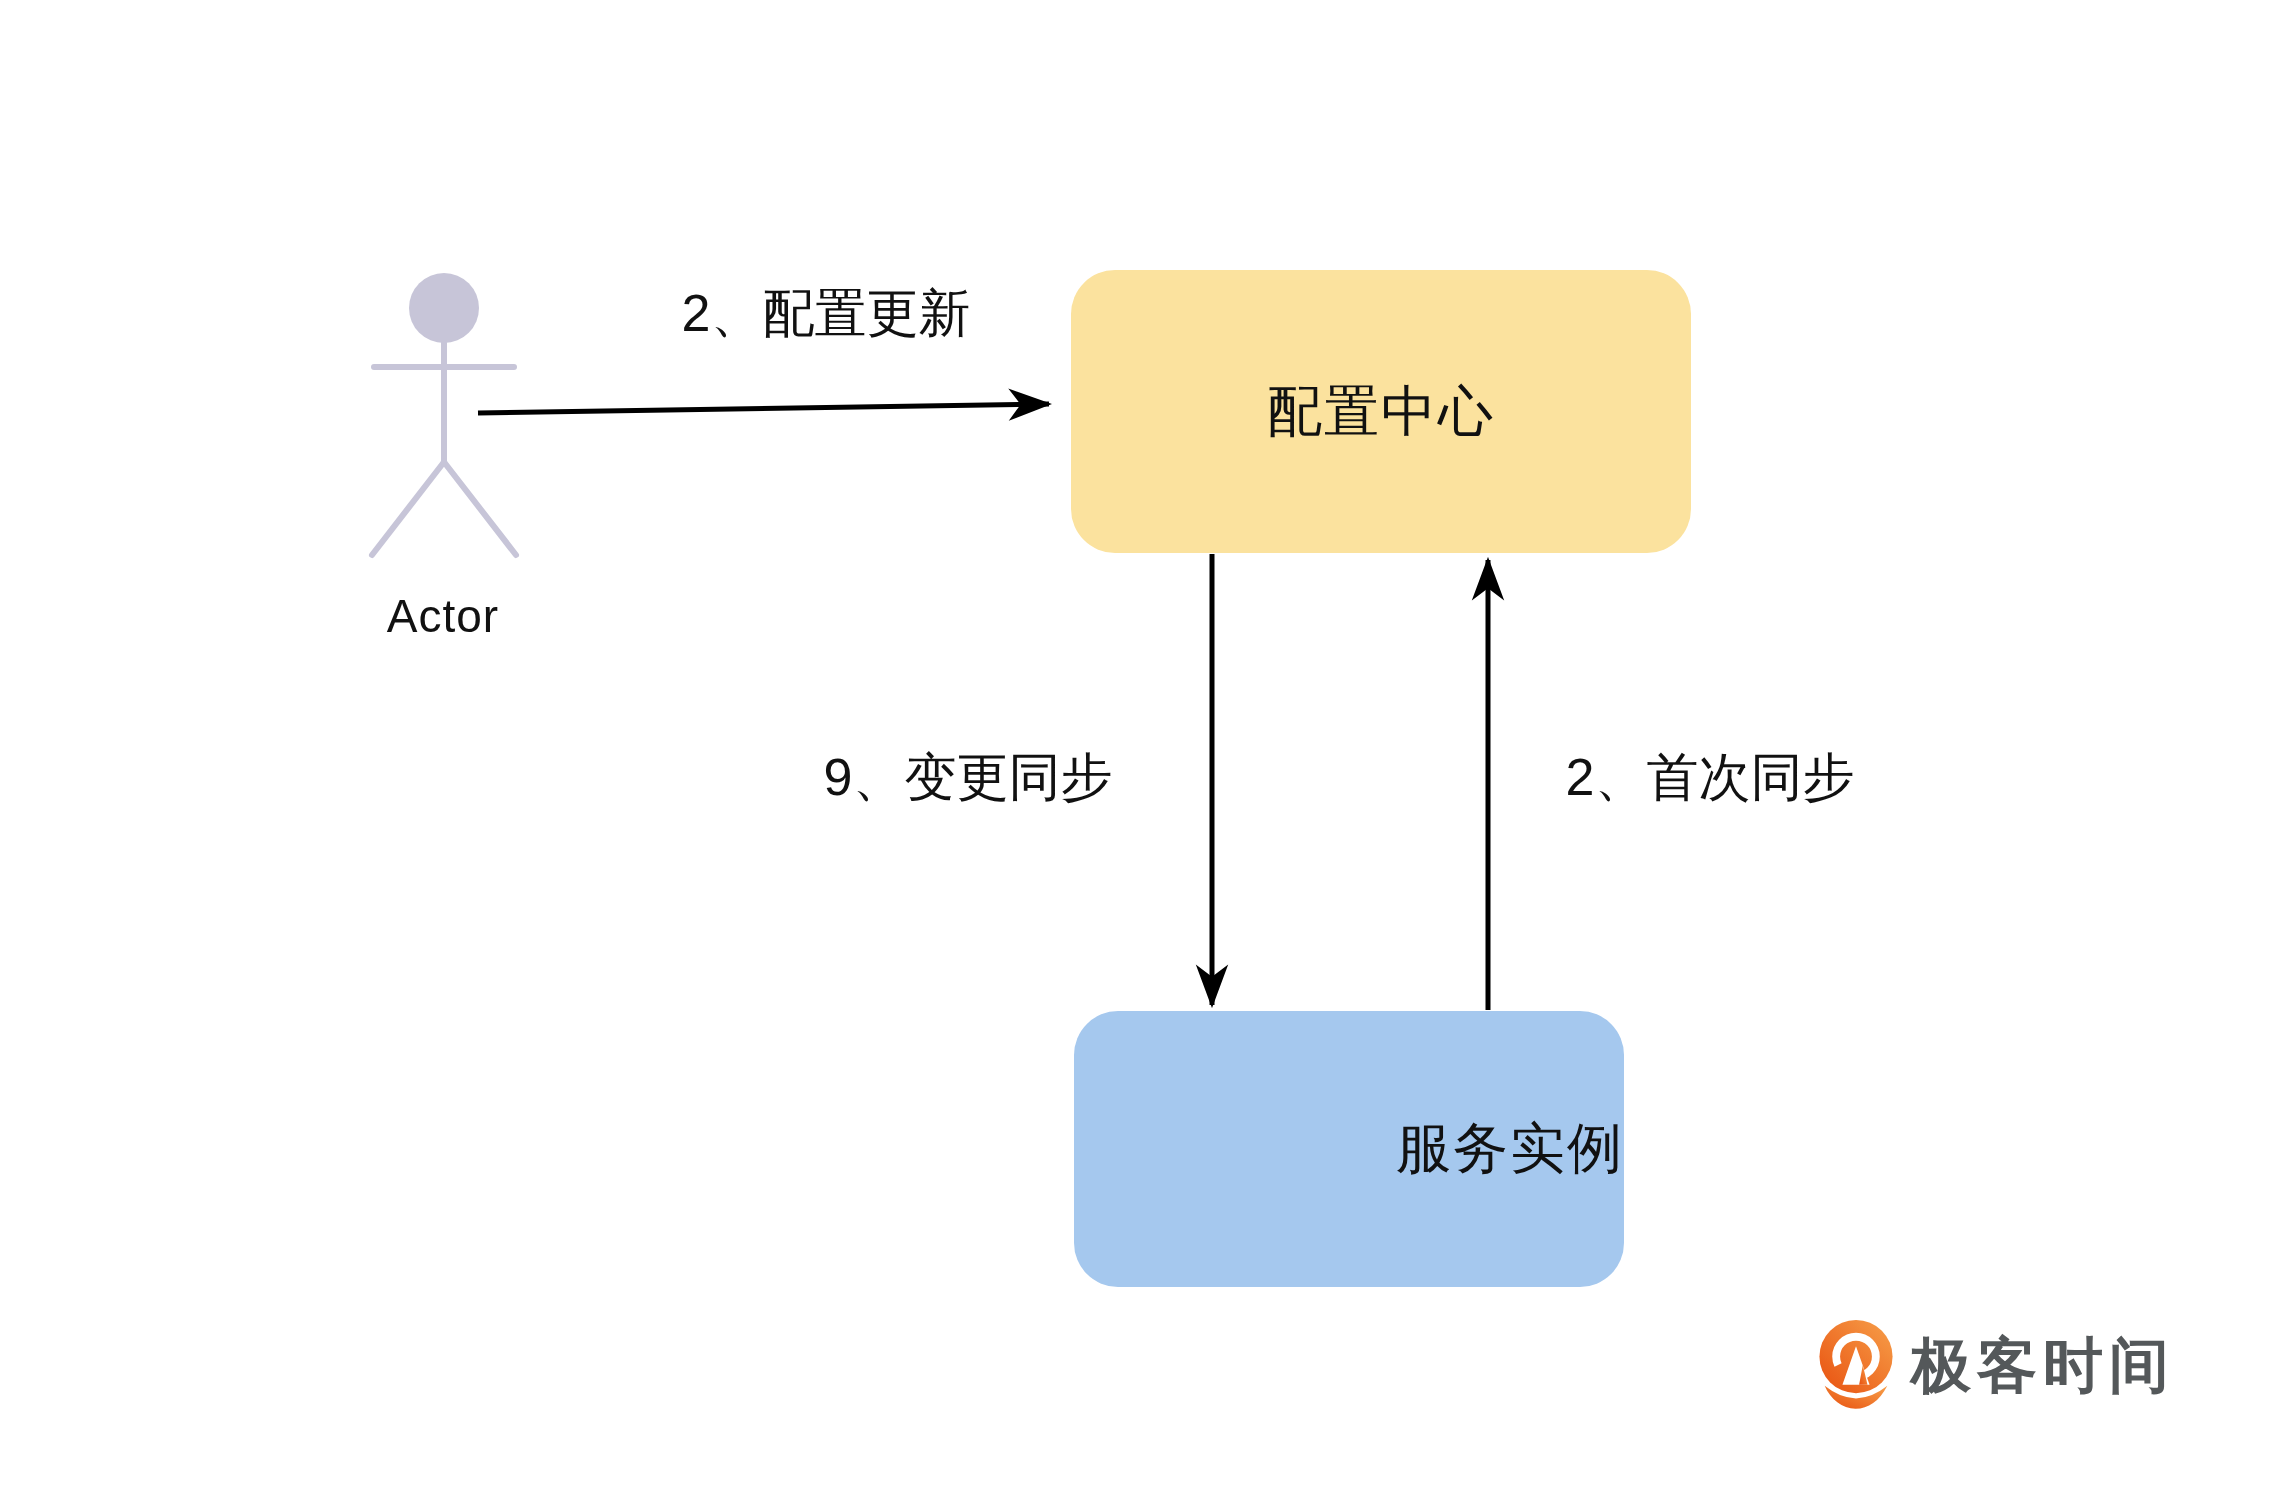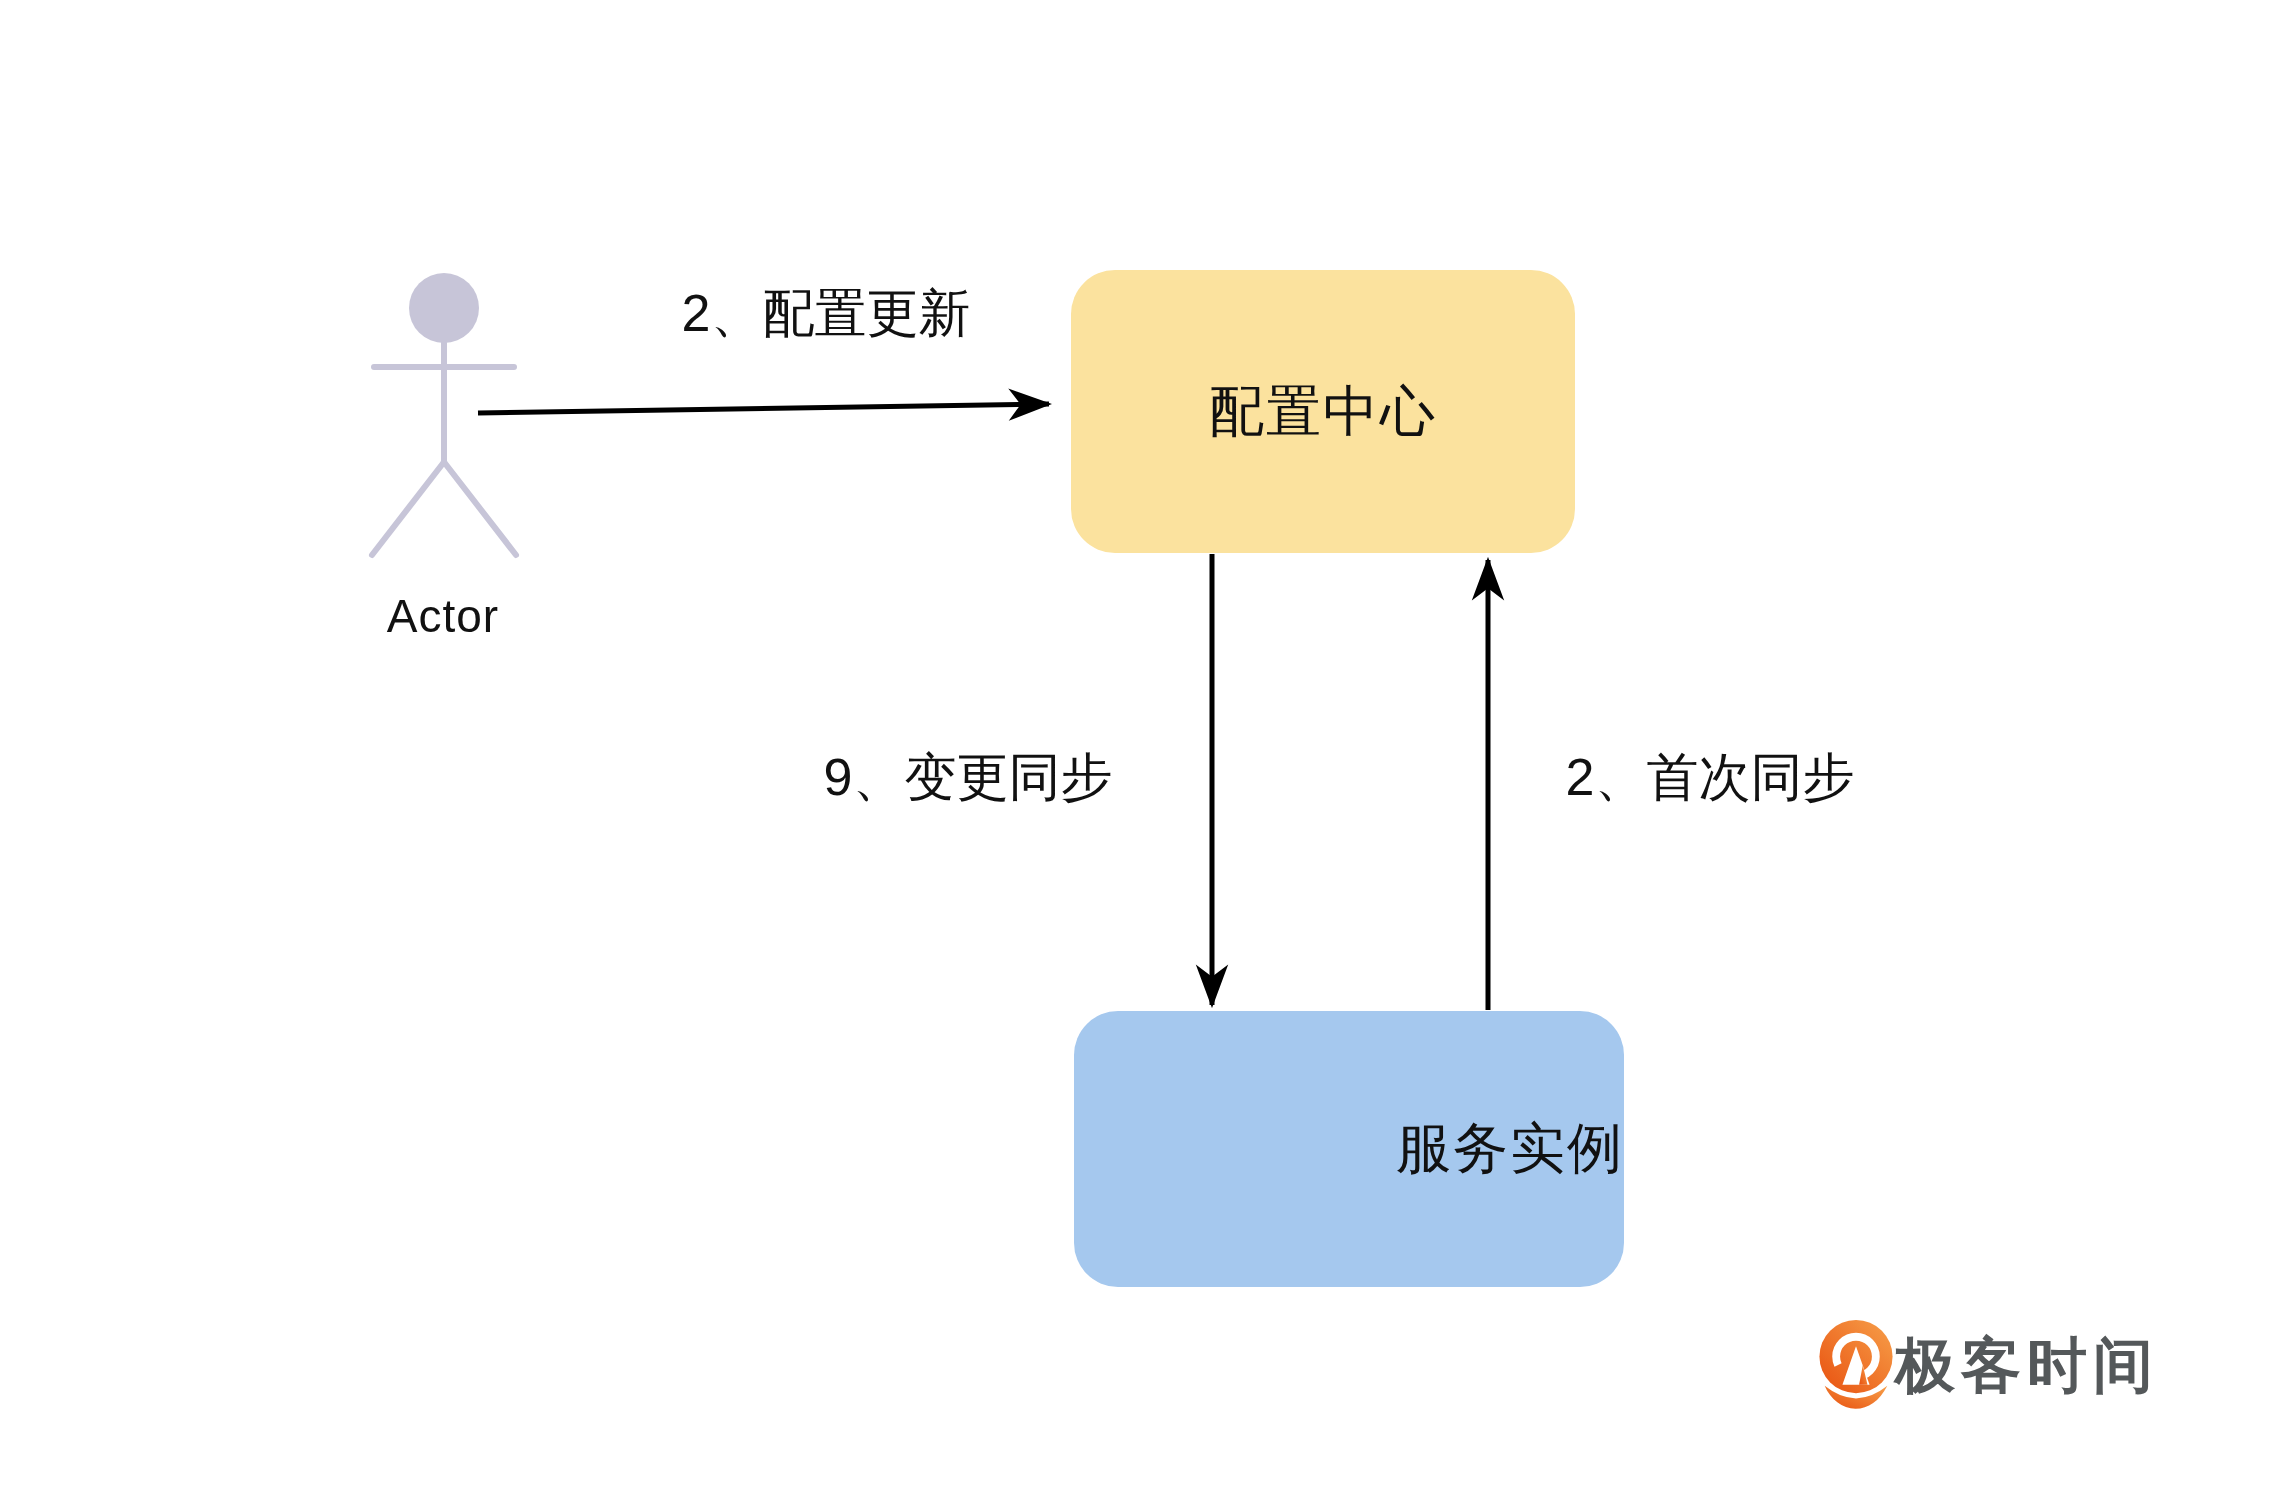--- a/index.html
+++ b/index.html
@@ -30,21 +30,21 @@
   }
   .node-label {
     font-size: 55px;
     font-weight: 500;
     color: #111111;
     letter-spacing: 2px;
     white-space: nowrap;
   }
   .node-config {
     left: 1071px; top: 270px;
-    width: 504px; height: 283px;
+    width: 620px; height: 283px;
   }
   .node-service {
     left: 1074px; top: 1011px;
     width: 550px; height: 276px; justify-content: flex-end;
   }
   .float-label {
     position: absolute;
     transform: translate(-50%, -50%);
     white-space: nowrap;
     color: #111111;
@@ -61,20 +61,21 @@
     font-size: 46px;
     font-weight: 400;
     letter-spacing: 1px;
   }
   .brand {
     position: absolute;
     left: 1817px; top: 1318px;
     height: 96px;
     display: flex;
     align-items: center;
+    gap: 16px;
     justify-content: center;
   }
   .brand-icon {
     width: 78px;
     height: 94px;
     flex: 0 0 auto;
   }
   .brand-text {
     font-size: 60px;
     font-weight: bold;

